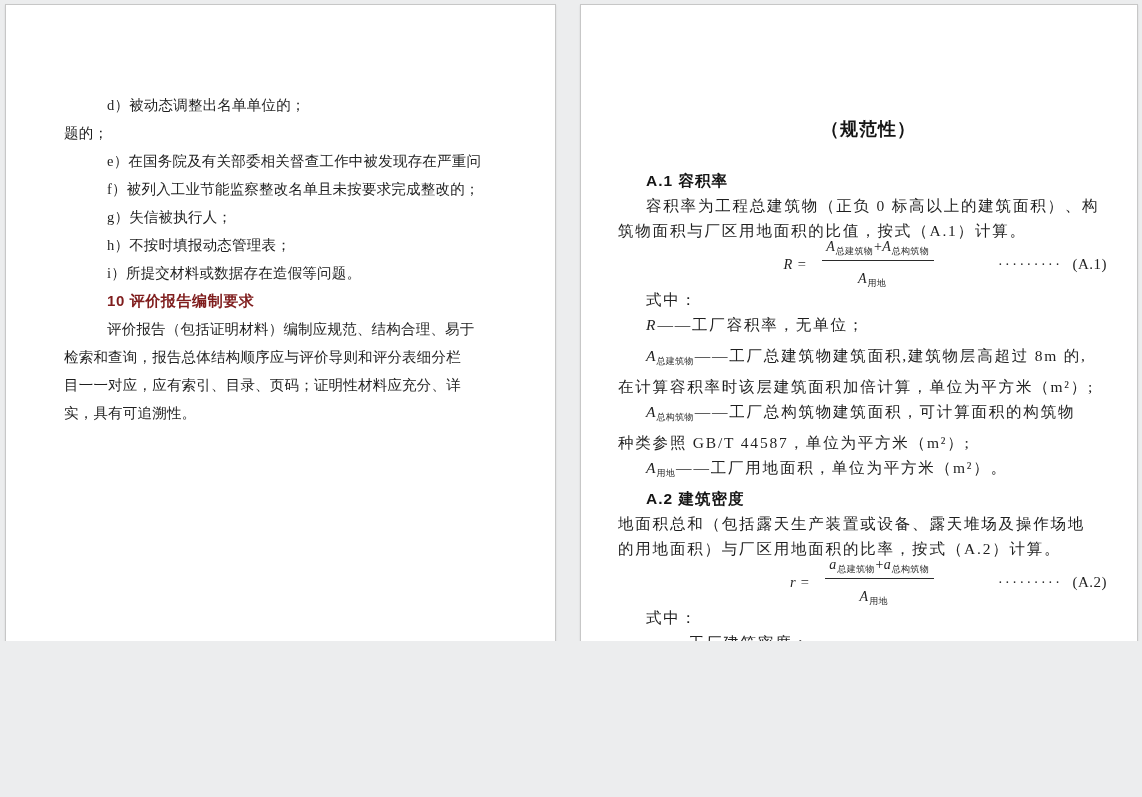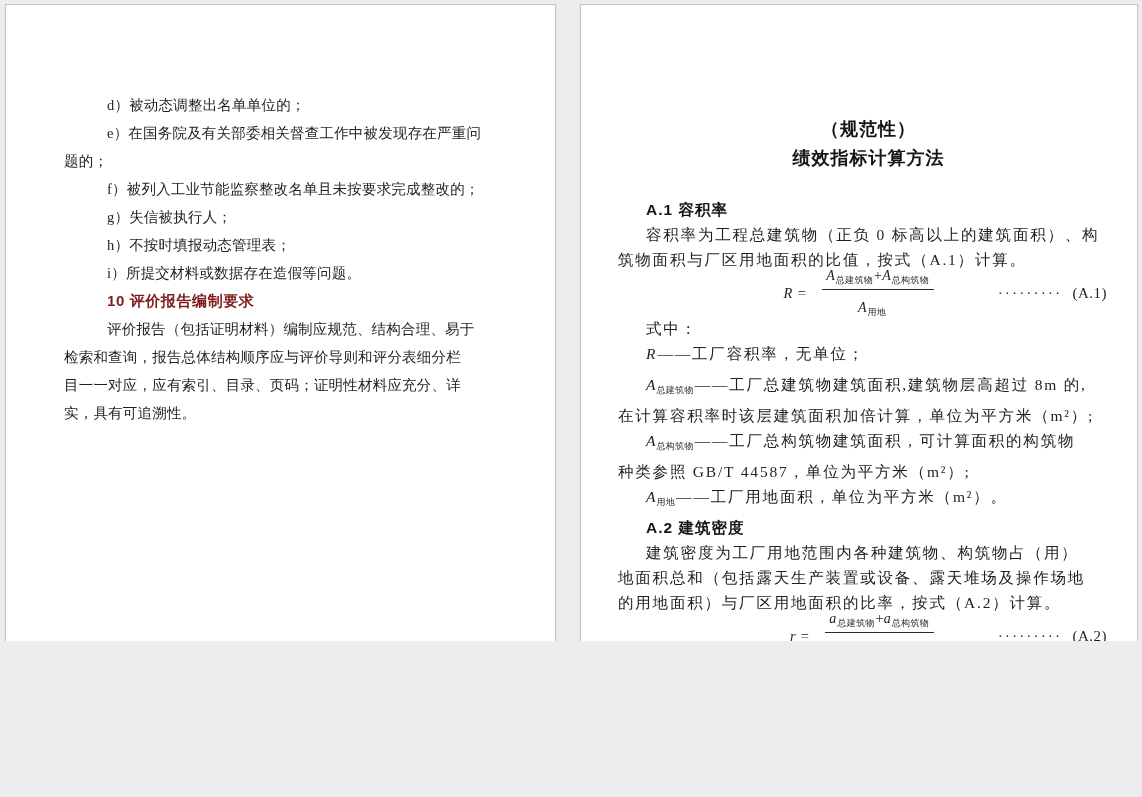--- a/index.html
+++ b/index.html
@@ -61,39 +61,38 @@
   .pagenum-48{left:66px;top:711px;}
 </style>
 </head>
 <body>
 
 <div class="canvas">
 
   <div class="page page-left">
     <div class="col-left">
       <div class="ln ind-l">d）被动态调整出名单单位的；</div>
+      <div class="ln">题的；</div>
       <div class="ln ind-l">e）在国务院及有关部委相关督查工作中被发现存在严重问</div>
-      <div class="ln">题的；</div>
       <div class="ln ind-l">f）被列入工业节能监察整改名单且未按要求完成整改的；</div>
       <div class="ln ind-l">g）失信被执行人；</div>
       <div class="ln ind-l">h）不按时填报动态管理表；</div>
       <div class="ln ind-l">i）所提交材料或数据存在造假等问题。</div>
       <div class="ln ind-l head-l">10 评价报告编制要求</div>
       <div class="ln ind-l">评价报告（包括证明材料）编制应规范、结构合理、易于</div>
       <div class="ln">检索和查询，报告总体结构顺序应与评价导则和评分表细分栏</div>
       <div class="ln">目一一对应，应有索引、目录、页码；证明性材料应充分、详</div>
       <div class="ln">实，具有可追溯性。</div>
     </div>
     <div class="pagenum pagenum-47">— 47 —</div>
   </div>
 
   <div class="page page-right">
     <div class="col-right">
       <div class="title-line">（规范性）</div>
-      <div class="title-line">绩效指标计算方法</div>
 
       <div class="ln ind-r head-r a1-head">A.1 容积率</div>
       <div class="ln ind-r">容积率为工程总建筑物（正负 0 标高以上的建筑面积）、构</div>
       <div class="ln">筑物面积与厂区用地面积的比值，按式（A.1）计算。</div>
 
       <div class="formula">
         <span class="f-group">
           <span class="f-lhs">R</span>
           <span class="f-eq">=</span>
           <span class="frac">
@@ -111,21 +110,20 @@
 
       <div class="ln ind-r">式中：</div>
       <div class="ln ind-r"><span class="var">R</span><sub class="vsub"></sub><span>——工厂容积率，无单位；</span></div>
       <div class="ln ind-r"><span class="var">A</span><sub class="vsub">总建筑物</sub><span>——工厂总建筑物建筑面积,建筑物层高超过 8m 的,</span></div>
       <div class="ln">在计算容积率时该层建筑面积加倍计算，单位为平方米（m²）;</div>
       <div class="ln ind-r"><span class="var">A</span><sub class="vsub">总构筑物</sub><span>——工厂总构筑物建筑面积，可计算面积的构筑物</span></div>
       <div class="ln">种类参照 GB/T 44587，单位为平方米（m²）;</div>
       <div class="ln ind-r"><span class="var">A</span><sub class="vsub">用地</sub><span>——工厂用地面积，单位为平方米（m²）。</span></div>
 
       <div class="ln ind-r head-r">A.2 建筑密度</div>
-      <div class="ln ind-r">建筑密度为工厂用地范围内各种建筑物、构筑物占（用）</div>
       <div class="ln">地面积总和（包括露天生产装置或设备、露天堆场及操作场地</div>
       <div class="ln">的用地面积）与厂区用地面积的比率，按式（A.2）计算。</div>
 
       <div class="formula">
         <span class="f-group">
           <span class="f-lhs">r</span>
           <span class="f-eq">=</span>
           <span class="frac">
             <span class="num">
               <span class="var">a</span><sub class="vsub">总建筑物</sub><span>+</span><span class="var">a</span><sub class="vsub">总构筑物</sub>

